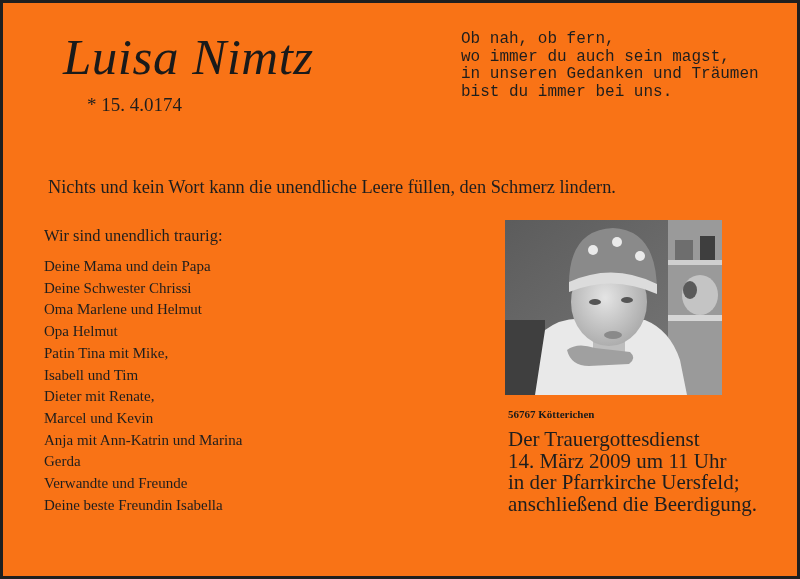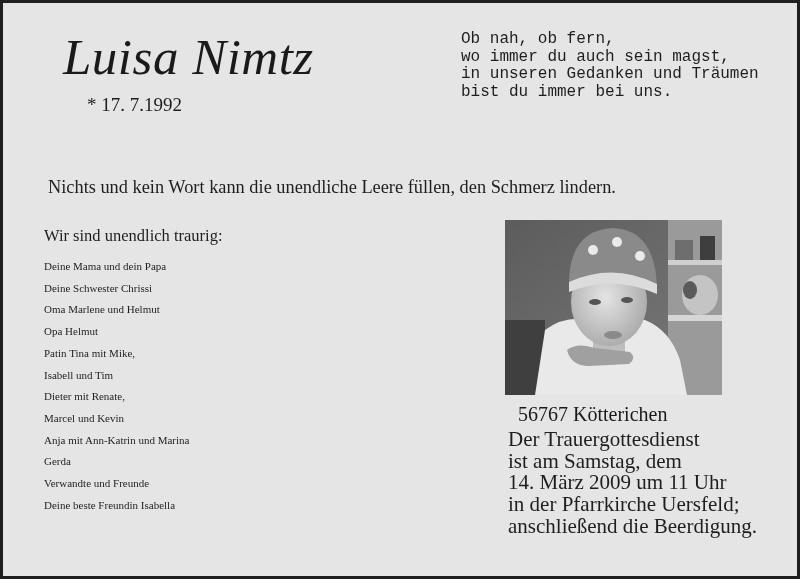--- a/index.html
+++ b/index.html
@@ -1,19 +1,19 @@
 <!DOCTYPE html>
 <html><head>
   <meta charset="utf-8">
   <style>
     html, body { margin: 0; padding: 0; background: #ffffff; }
     body { width: 800px; height: 579px; position: relative; overflow: hidden; }
     .frame {
       position: absolute; left: 0; top: 0; width: 800px; height: 579px;
-      box-sizing: border-box; border: 3px solid #1f1f1f; background: #e5e5e5;
+      box-sizing: border-box; border: 3px solid #1f1f1f; background: #f97316;
     }
     .name {
       position: absolute; left: 60px; top: 24px;
       font-family: "Liberation Serif", "DejaVu Serif", serif;
       font-style: italic; font-size: 51px; line-height: 60px; color: #1a1a1a;
       letter-spacing: 0.5px;
     }
     .dates {
       position: absolute; top: 91px; font-family: "Liberation Serif", "DejaVu Serif", serif;
       font-size: 19px; line-height: 22px; color: #1e1e1e;
@@ -31,47 +31,47 @@
       font-family: "Liberation Serif", "DejaVu Serif", serif; font-size: 19px; line-height: 24px;
       color: #1e1e1e; white-space: nowrap; transform: scaleX(0.965); transform-origin: left top;
     }
     .mourners-heading {
       position: absolute; left: 41px; top: 223px;
       font-family: "Liberation Serif", "DejaVu Serif", serif; font-size: 16.5px; line-height: 20px;
       color: #1e1e1e;
     }
     .mourners {
       position: absolute; left: 41px; top: 253px;
-      font-family: "Liberation Serif", "DejaVu Serif", serif; font-size: 11px; line-height: 21.7px;
+      font-family: "Liberation Serif", "DejaVu Serif", serif; font-size: 15px; line-height: 21.7px;
       color: #1e1e1e;
     }
     .mourners div { white-space: nowrap; }
     .photo {
       position: absolute; left: 502px; top: 217px; width: 217px; height: 175px;
       overflow: hidden; background: #6f6f6f;
     }
     .place {
       position: absolute; left: 505px; top: 401px;
-      font-family: "Liberation Serif", "DejaVu Serif", serif; font-weight: normal;
-      font-size: 20px; line-height: 20px; color: #1a1a1a; margin-left: 10px;
+      font-family: "Liberation Serif", "DejaVu Serif", serif; font-weight: bold;
+      font-size: 11px; line-height: 20px; color: #1a1a1a;
     }
     .service {
       position: absolute; left: 505px; top: 426px;
       font-family: "Liberation Serif", "DejaVu Serif", serif; font-size: 21px; line-height: 21.7px;
       color: #1e1e1e;
     }
     .service div { white-space: nowrap; }
   </style>
 </head>
 <body>
 
 <div class="frame">
 
   <div class="name">Luisa Nimtz</div>
-  <div class="dates born">* 17. 7.1992</div>
+  <div class="dates born">* 15. 4.0174</div>
 
   <div class="poem">
     <div>Ob nah, ob fern,</div>
     <div>wo immer du auch sein magst,</div>
     <div>in unseren Gedanken und Träumen</div>
     <div>bist du immer bei uns.</div>
   </div>
 
   <div class="tagline">Nichts und kein Wort kann die unendliche Leere füllen, den Schmerz lindern.</div>
 
@@ -134,19 +134,18 @@
       <ellipse cx="108" cy="115" rx="9" ry="4" fill="#8a8a8a"></ellipse>
 
       <path d="M62 130 Q72 122 90 128 L125 132 Q132 138 124 144 L84 146 Q66 146 62 130 Z" fill="#a0a0a0"></path>
     </svg>
   </div>
 
   <div class="place">56767 Kötterichen</div>
 
   <div class="service">
     <div>Der Trauergottesdienst</div>
-    <div>ist am Samstag, dem</div>
     <div>14. März 2009 um 11 Uhr</div>
     <div>in der Pfarrkirche Uersfeld;</div>
     <div>anschließend die Beerdigung.</div>
   </div>
 
 </div>
 
 </body></html>

